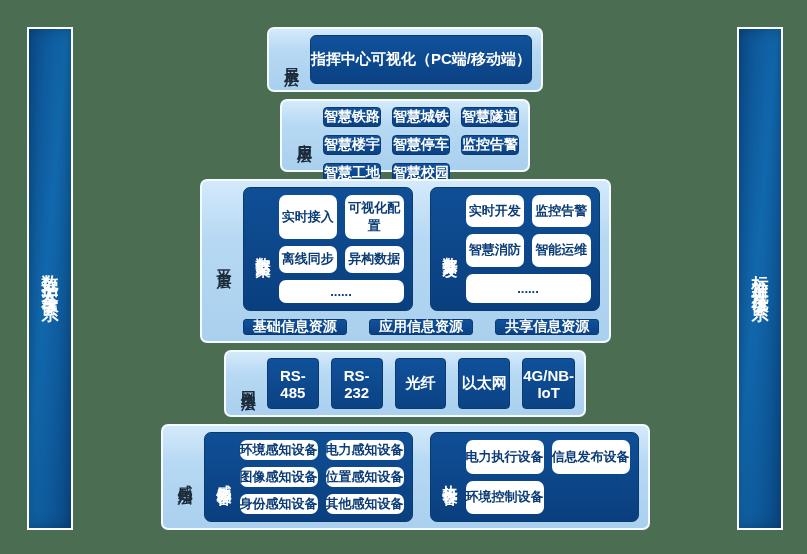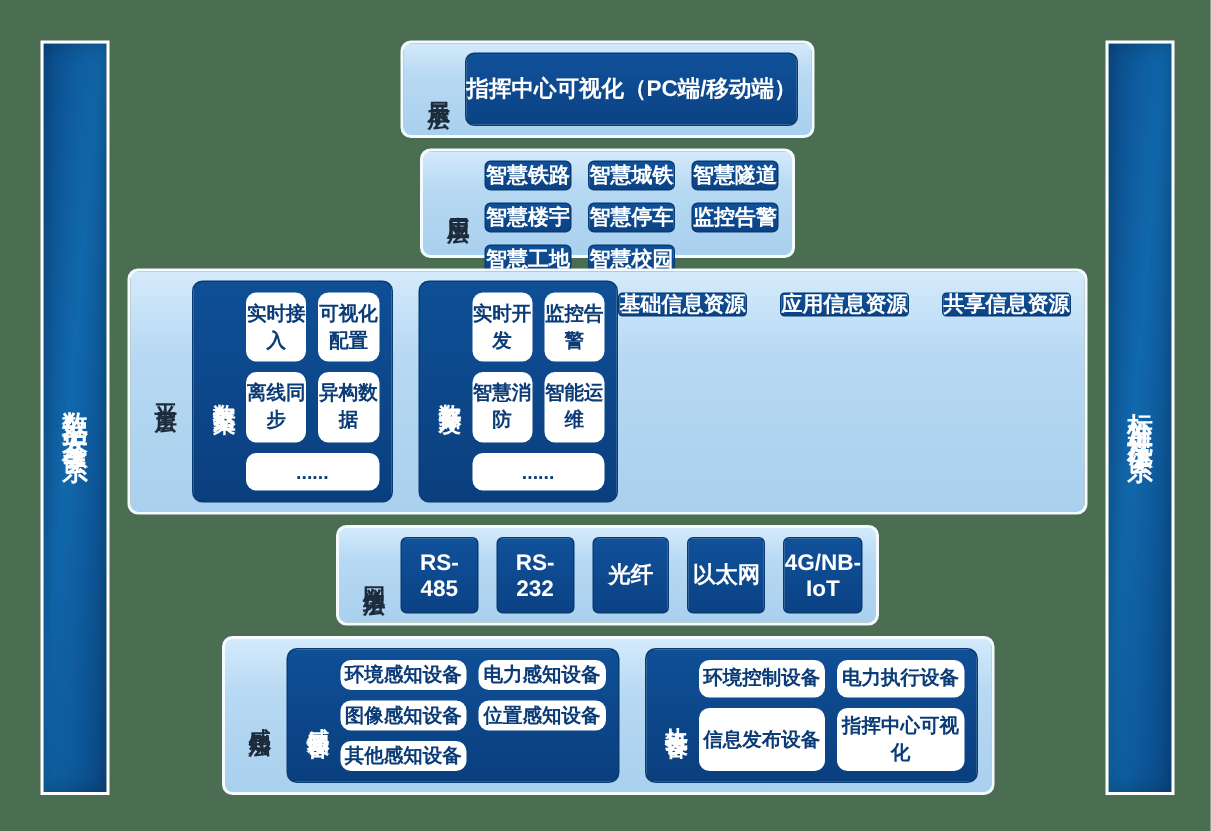--- a/index.html
+++ b/index.html
@@ -49,21 +49,21 @@
     background:linear-gradient(180deg,#10519a 0%,#0b4284 100%);
     border:1px solid #093a71; border-radius:4px;
     color:#ffffff; font-weight:bold;
     display:flex; align-items:center; justify-content:center;
     text-align:center;
   }
   .display-box { flex:1; font-size:15px; border-radius:6px; }
   .app-grid { flex:1; display:grid; grid-template-columns:repeat(3,1fr); gap:8px 11px; }
   .app-grid .navy { font-size:14px; }
   
-  .platform-col { flex:1; display:flex; flex-direction:row; }
+  .platform-col { flex:1; display:flex; flex-direction:column; }
   .groups-row { flex:1; display:flex; gap:17px; }
   .group {
     flex:1; box-sizing:border-box;
     background:linear-gradient(180deg,#0f4f96 0%,#0a3f7e 100%);
     border:1px solid #093a71; border-radius:7px;
     padding:7px 8px; display:flex;
   }
   .group-label { width:22px; flex:0 0 22px; display:flex; align-items:center; justify-content:center; margin-right:5px; }
   .group-label span {
     writing-mode:vertical-rl; text-orientation:upright;
@@ -179,32 +179,32 @@
       <div class="panel-content perc-row">
         <div class="group">
           <div class="group-label">
             <span>感知设备</span>
           </div>
           <div class="group-grid">
             <div class="white-box">环境感知设备</div>
             <div class="white-box">电力感知设备</div>
             <div class="white-box">图像感知设备</div>
             <div class="white-box">位置感知设备</div>
+            <div class="white-box">身份感知设备</div>
             <div class="white-box">其他感知设备</div>
           </div>
         </div>
         <div class="group">
           <div class="group-label">
             <span>执行设备</span>
           </div>
           <div class="group-grid">
-            <div class="white-box">环境控制设备</div>
             <div class="white-box">电力执行设备</div>
             <div class="white-box">信息发布设备</div>
-            <div class="white-box">指挥中心可视化</div>
+            <div class="white-box">环境控制设备</div>
           </div>
         </div>
       </div>
     </div>
 
   </div>
 
   <div class="pillar">
     <span class="pillar-text">标准规范体系</span>
   </div>

